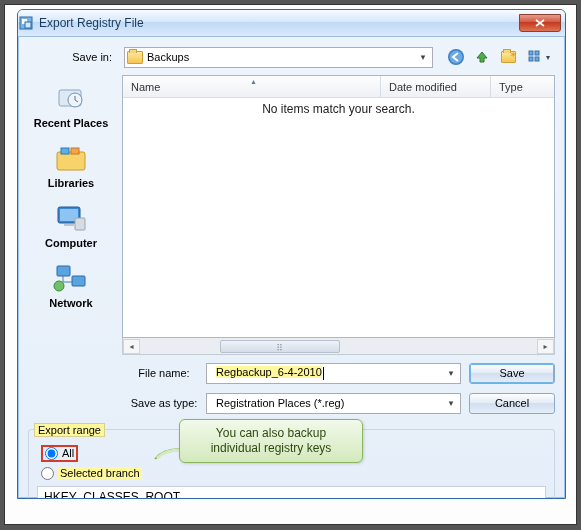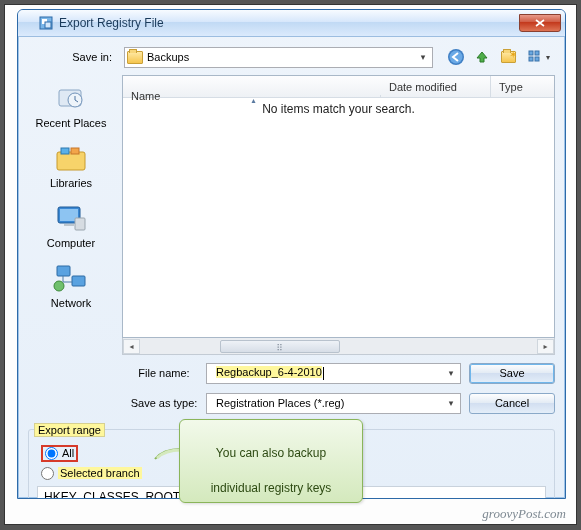--- a/index.html
+++ b/index.html
@@ -5,21 +5,21 @@
 * { margin:0; padding:0; box-sizing:border-box; }
 body { font-family:"Segoe UI",Tahoma,sans-serif; font-size:11px; background:#555; width:581px; height:530px; position:relative; }
 
 
 .frame { position:absolute; top:4px; left:4px; width:573px; height:521px; border:1px solid #333; background:#fdfdfd; }
 
 
 .dialog { position:absolute; top:4px; left:12px; width:549px; height:490px; border:1px solid #2d6aa8; border-radius:6px 6px 0 0; background:linear-gradient(#eef4fb,#e6efF9); box-shadow:0 0 0 1px #9ec3e8 inset; overflow:hidden; }
 
 
-.titlebar { height:27px; background:linear-gradient(#f7fbff,#d7e7fb 45%,#c0d9f4 46%,#dbeafc); display:flex; align-items:center; padding:0 4px 0 20px; border-bottom:1px solid #9cbde0; }
+.titlebar { height:27px; background:linear-gradient(#f7fbff,#d7e7fb 45%,#c0d9f4 46%,#dbeafc); display:flex; align-items:center; padding:0 4px 0 0; border-bottom:1px solid #9cbde0; }
 .titlebar .ticon { width:16px; height:16px; margin-right:5px; display:flex; align-items:center; justify-content:center; }
 .titlebar .title { color:#1a3a5a; font-size:12px; flex:1; }
 .winbtns { display:flex; gap:0; }
 .winbtn { width:42px; height:18px; border:1px solid #7a98b8; border-radius:0 0 3px 3px; margin-top:-1px; display:flex; align-items:center; justify-content:center; font-size:10px; color:#fff; }
 .winbtn.close { background:linear-gradient(#e89a8a,#cf5a42 45%,#c3391d 46%,#de7455); border-color:#8a4030; }
 
 
 .content { position:absolute; top:27px; bottom:0; left:0; right:0; padding:8px 10px 6px 10px; }
 
 
@@ -32,27 +32,27 @@
 .combo .carrow { width:14px; text-align:center; color:#444; font-size:9px; }
 .navicons { display:flex; gap:4px; margin-left:6px; }
 .navbtn { width:22px; height:21px; display:flex; align-items:center; justify-content:center; border:1px solid transparent; border-radius:2px; }
 .navbtn svg { pointer-events:none; }
 
 
 .bodyrow { display:flex; gap:8px; height:280px; }
 .sidebar { width:86px; display:flex; flex-direction:column; align-items:center; gap:12px; padding-top:6px; }
 .sbitem { display:flex; flex-direction:column; align-items:center; gap:2px; width:84px; cursor:default; }
 .sbitem .sbico { width:36px; height:34px; display:flex; align-items:center; justify-content:center; }
-.sbitem .sblbl { font-size:11px; color:#000; text-align:center; line-height:1.1; }
+.sbitem .sblbl { font-size:11px; color:#000; text-align:center; line-height:1.1;font-weight:bold; }
 
 .listingwrap { flex:1; display:flex; flex-direction:column; }
 .listing { flex:1; border:1px solid #a9b8c8; background:#fff; display:flex; flex-direction:column; }
 .lhead { height:22px; display:flex; background:linear-gradient(#fdfdfe,#eef1f5); border-bottom:1px solid #d6dde5; }
 .lhcell { border-right:1px solid #d6dde5; display:flex; align-items:center; padding:0 8px; font-size:11px; color:#333; position:relative; }
-.lhcell.name { flex:0 0 258px;margin-top:19px; }
+.lhcell.name { flex:0 0 258px; }
 .lhcell.date { flex:0 0 110px; }
 .lhcell.type { flex:1; border-right:none; }
 .sorttick { position:absolute; left:50%; top:1px; font-size:8px; color:#5a7aa0; }
 .lbody { flex:1; display:flex; align-items:flex-start; justify-content:center; padding-top:4px; color:#222; font-size:12px; }
 .hscroll { height:17px; border:1px solid #c3cbd4; border-top:none; background:#eaedf1; display:flex; align-items:center; position:relative; }
 .hscroll .arrow { width:17px; height:15px; background:#f4f6f8; border:1px solid #cfd6dd; display:flex; align-items:center; justify-content:center; font-size:8px; color:#555; }
 .hscroll .track { flex:1; position:relative; height:15px; }
 .hscroll .thumb { position:absolute; left:80px; width:120px; height:13px; top:1px; background:linear-gradient(#eef2f7,#d7dee7); border:1px solid #b8c2cd; border-radius:2px; }
 .hscroll .grip { position:absolute; left:50%; top:2px; transform:translateX(-50%); color:#8a94a0; font-size:9px; letter-spacing:1px; }
 
@@ -70,21 +70,21 @@
 .grplabel { position:relative; top:8px; left:6px; padding:0 3px; display:inline-block; background:#fef79c; border:1px solid #d6d090; font-size:11px; }
 .group { border:1px solid #c9d5e3; margin:0 0 0 0; padding:14px 8px 8px 8px; border-radius:3px; }
 .radio-row { display:flex; align-items:center; gap:4px; height:18px; padding-left:4px; }
 .radio-row input[type=radio] { margin:0; }
 .all-hl { border:2px solid #d63a2a; padding:0 2px; display:inline-flex; align-items:center; gap:4px; }
 .branchfield { width:100%; height:21px; border:1px solid #c9d2dc; background:#fff; padding:2px 6px; font-size:12px; margin-top:4px; }
 .sel-hl { background:#fef79c; padding:0 2px; }
 
 
 .callout { position:absolute; left:174px; top:414px; width:184px; background:linear-gradient(#f2f9ea,#d4e9bd); border:1px solid #8ab55a; border-radius:6px; padding:6px 10px; color:#2d4a12; font-size:12px; line-height:1.25; text-align:center; box-shadow:1px 1px 3px rgba(0,0,0,.15); }
-.callout .l1 { display:block;margin-top:20px; }
+.callout .l1 { display:block; }
 .callout-tail { position:absolute; left:148px; top:442px; width:30px; height:14px; }
 
 
 .wm { position:absolute; right:10px; bottom:2px; font-size:13px; color:#7f8a93; font-style:italic; font-family:Georgia,serif; }
 
 
 .foldericon { background:linear-gradient(#ffe9a4,#f5c54e); border:1px solid #caa037; border-radius:1px; position:relative; }
 .foldericon:before { content:""; position:absolute; top:-3px; left:1px; width:6px; height:3px; background:#f7d67a; border:1px solid #caa037; border-bottom:none; border-radius:1px 1px 0 0; }
 
 
@@ -261,14 +261,13 @@
 
   <svg class="callout-tail" width="30" height="14">
     <path d="M28 2 Q10 2 2 12" stroke="#8ab55a" stroke-width="2" fill="none"></path>
     <path d="M28 3 Q12 3 4 11" stroke="#d4e9bd" stroke-width="3" fill="none"></path>
   </svg>
   <div class="callout">
     <span class="l1">You can also backup</span>
     <span class="l1">individual registry keys</span>
   </div>
 
-  <div class="wm">groovyPost.com</div>
 </div>
 
 </body></html>

